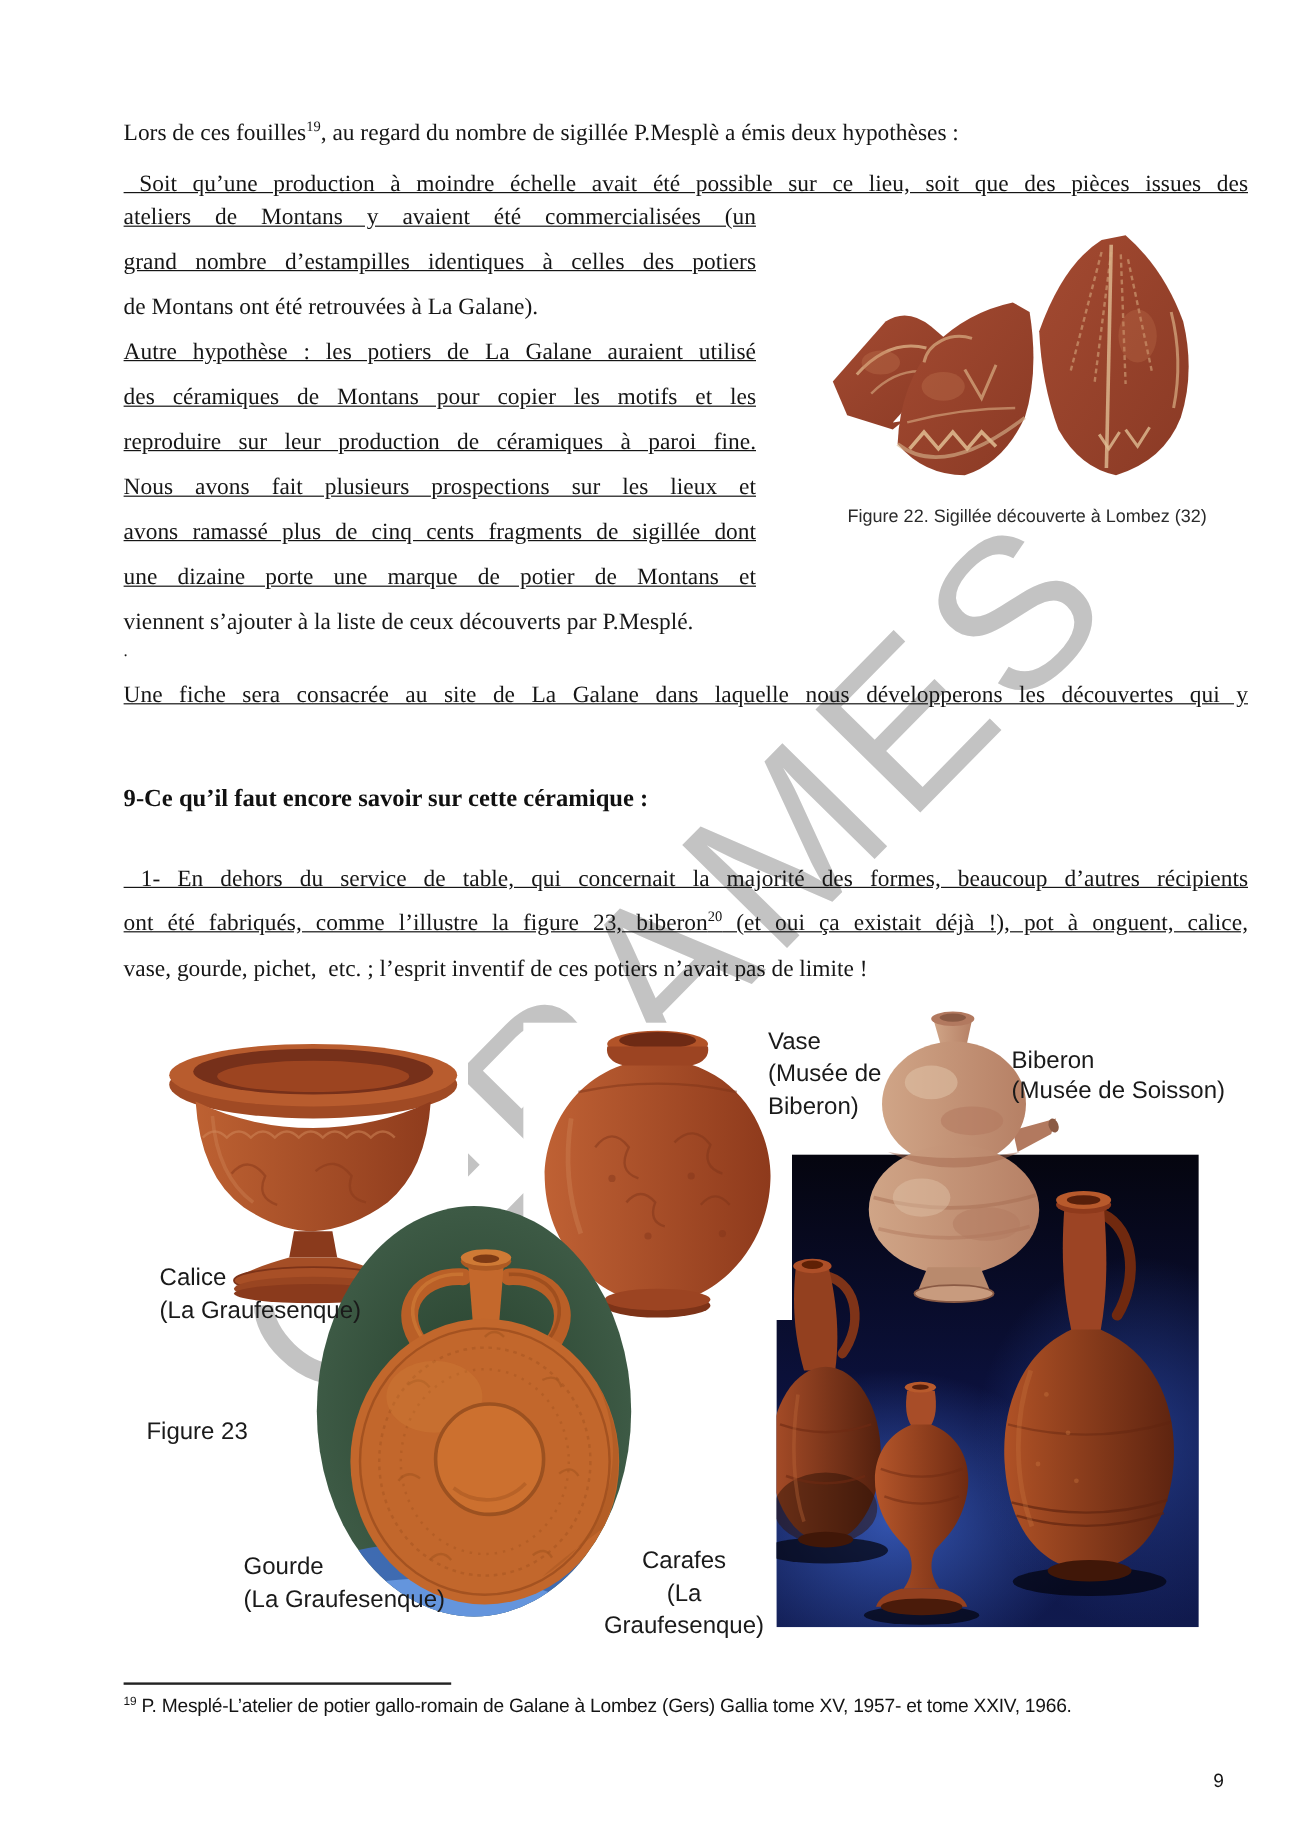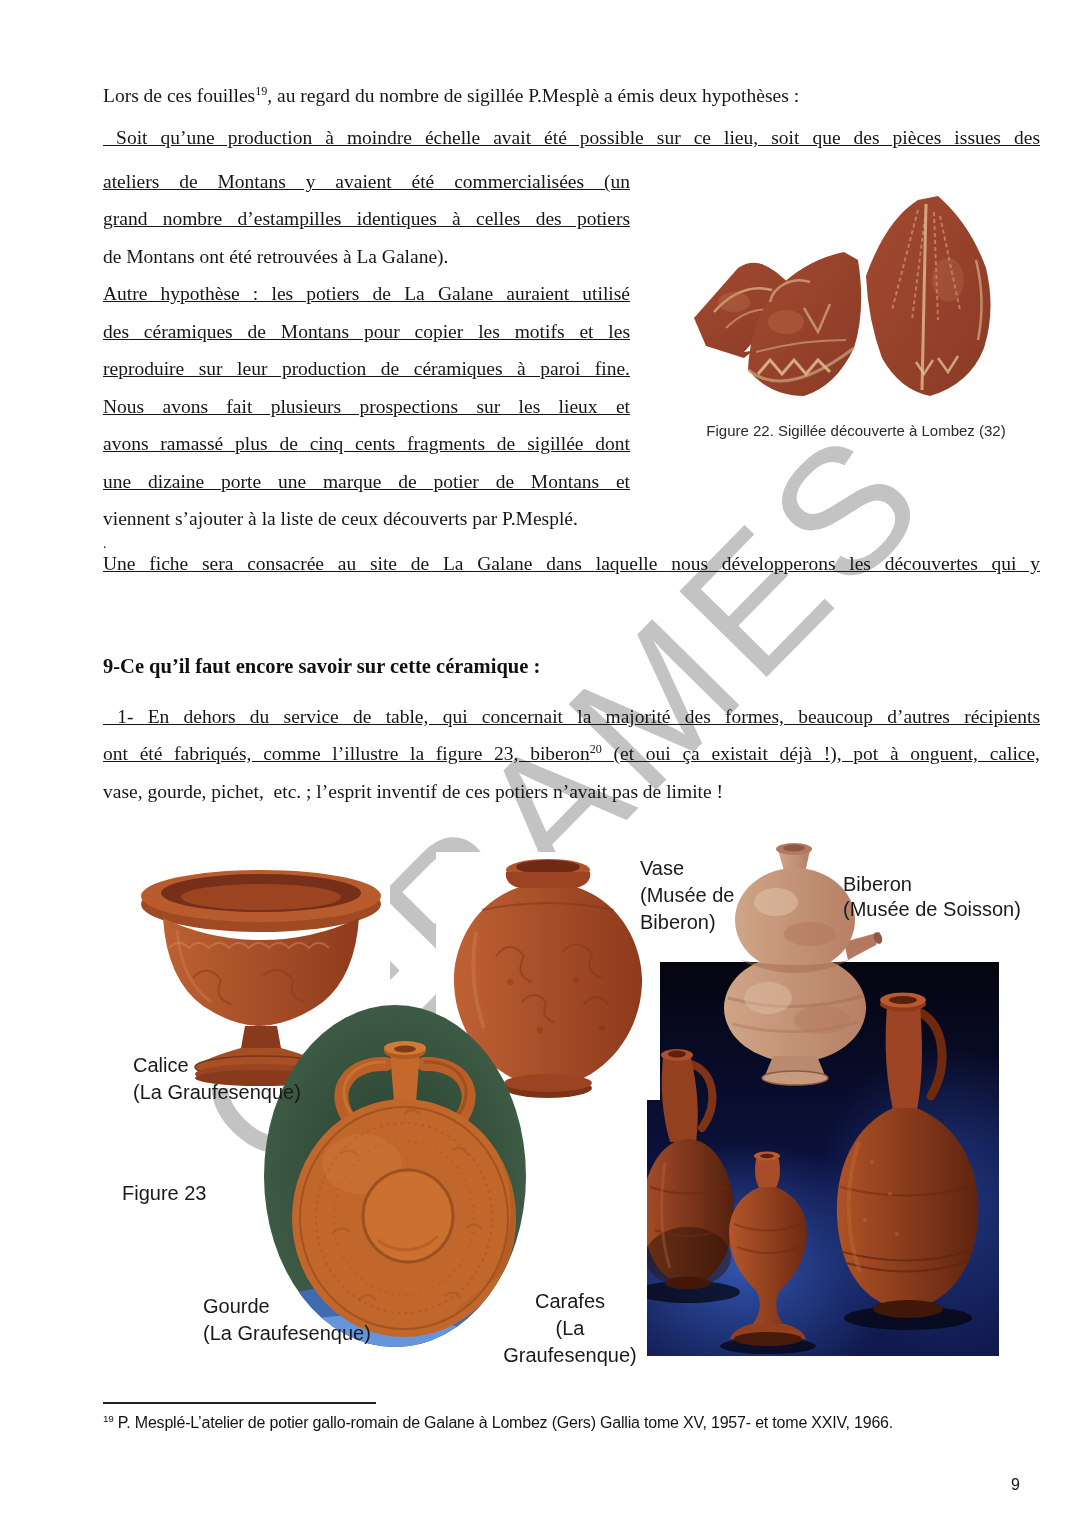--- a/index.html
+++ b/index.html
@@ -1,19 +1,19 @@
 <!DOCTYPE html>
 <html><head>
 <meta charset="utf-8">
 <style>
   html,body{margin:0;padding:0;background:#ffffff;}
   #page{position:relative;width:1086px;height:1536px;background:#ffffff;overflow:hidden;
         font-family:"Liberation Serif", serif;}
   .ln{position:absolute;left:103px;font-size:19.5px;line-height:27px;color:#161616;}
-  .w-full{width:937px;}
+  .w-full{width:937px;margin-top:16px;}
   .w-narrow{width:527px;}
   .just{text-align:justify;text-align-last:justify;text-decoration:underline;}
   .ln sup, .fn sup{font-size:0.62em;vertical-align:super;line-height:0;}
   .h9{position:absolute;left:103px;top:655px;width:937px;font-weight:bold;font-size:20.5px;color:#111;}
   .watermark{position:absolute;left:58px;top:695px;width:1005px;height:210px;line-height:210px;
              text-align:center;font-family:"Liberation Sans",sans-serif;font-size:178px;
              letter-spacing:10px;color:#c3c3c3;transform:rotate(-45.5deg);z-index:1;}
   .z2{z-index:2;} .z3{z-index:3;} .z4{z-index:4;}
   .txt{z-index:3;}
   .imgbox{position:absolute;}

